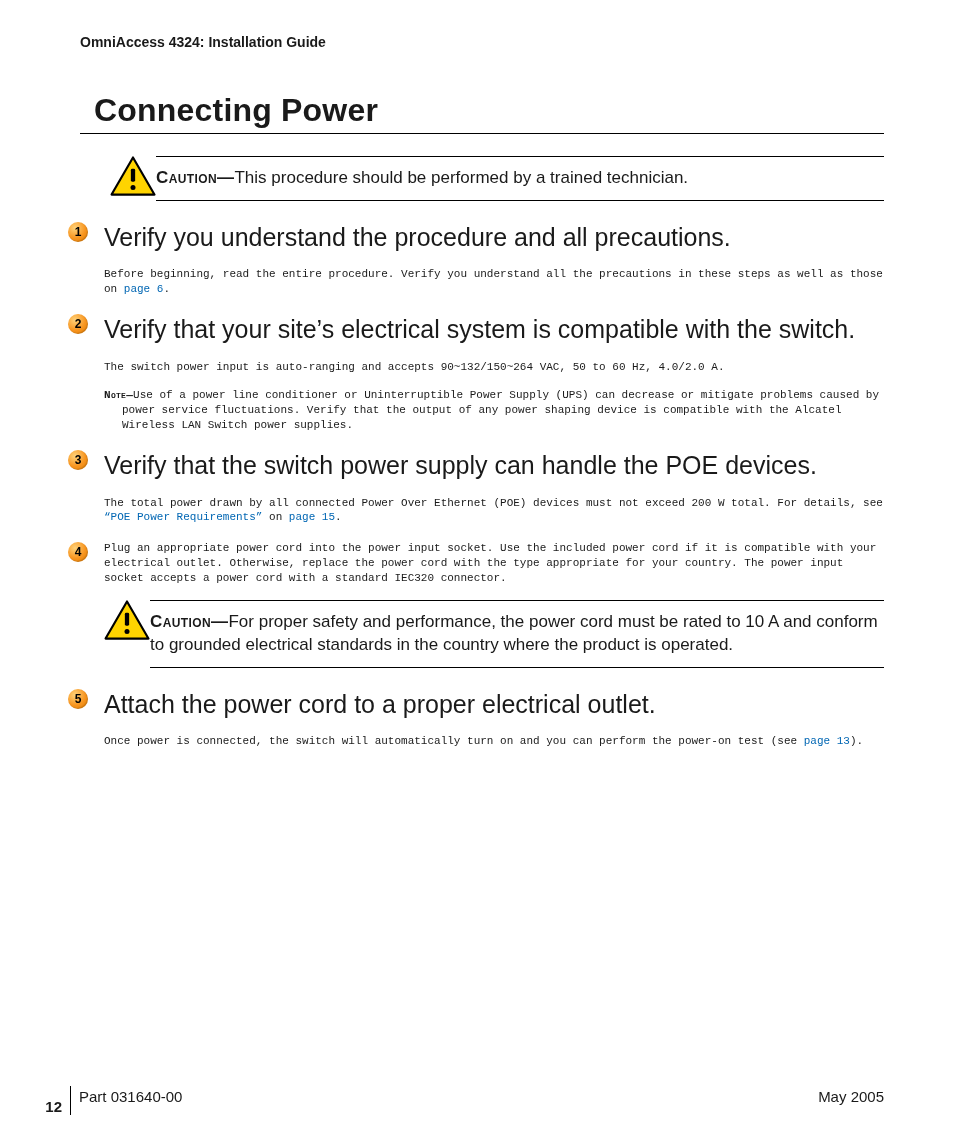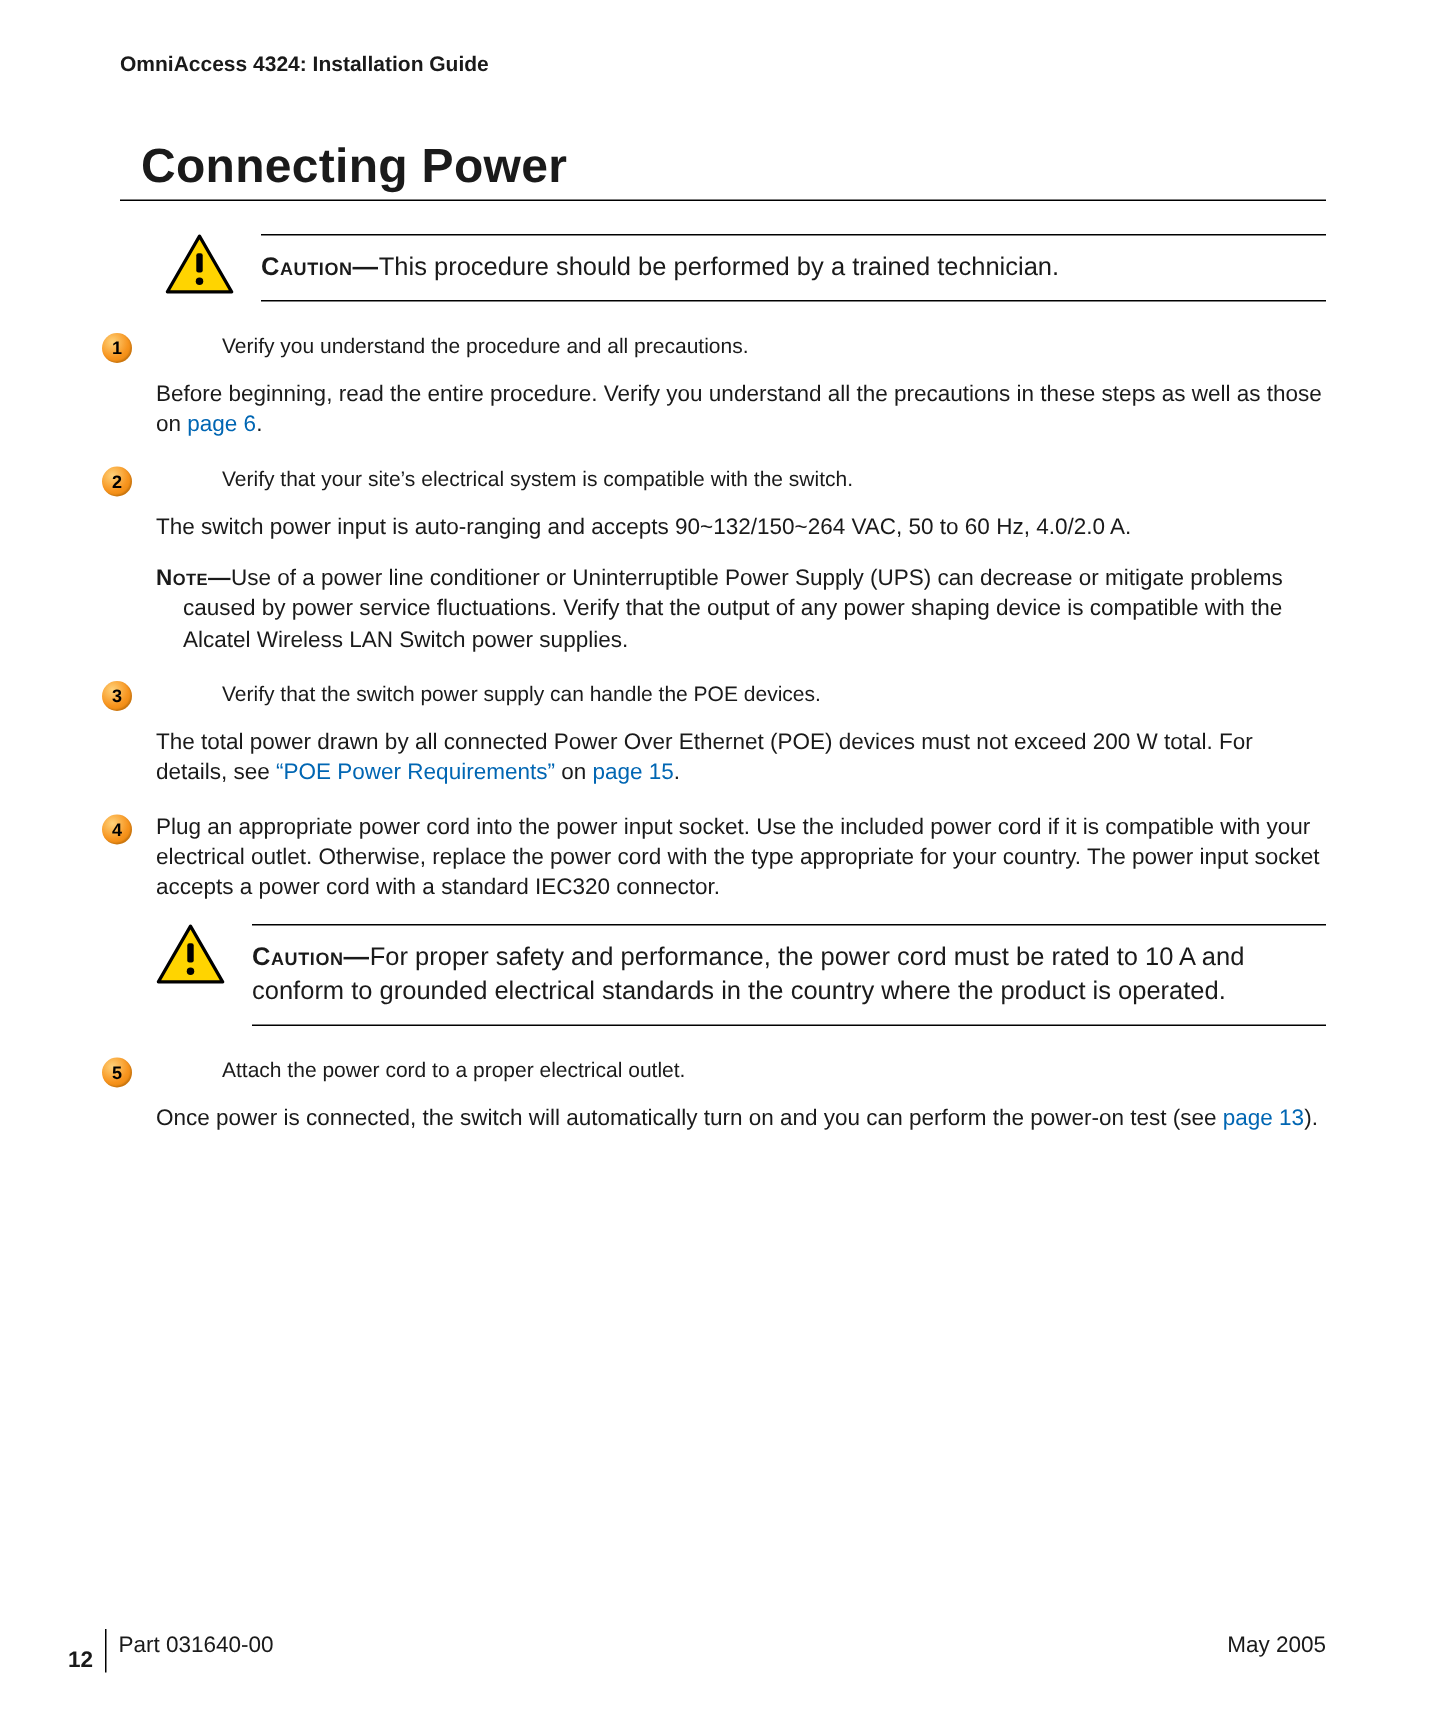--- a/index.html
+++ b/index.html
@@ -36,21 +36,20 @@
     letter-spacing: 0.2px;
   }
   hr.rule {
     border: none;
     border-top: 1.2px solid var(--rule);
     margin: 0 0 22px 0;
   }
   .caution-block {
     display:flex;
     align-items:flex-start;
-    gap:18px;
     margin: 0 0 20px 30px;
   }
   .caution-block .caution-text {
     flex:1;
     border-top: 1.2px solid var(--rule);
     border-bottom: 1.2px solid var(--rule);
     padding: 10px 0 10px 0;
     font-size: 17px;
     line-height: 1.35;
   }
@@ -71,29 +70,29 @@
     background: radial-gradient(circle at 35% 30%, #ffd27a 0%, var(--orange) 55%, var(--orange-dark) 100%);
     color:#000;
     font-size:12px;
     font-weight:700;
     display:flex;
     align-items:center;
     justify-content:center;
     box-shadow: inset -1px -1px 1px rgba(0,0,0,0.15);
   }
   .step-head {
-    font-size: 14px;
+    font-size: 25px;
     line-height: 1.3;
     margin-bottom: 14px;
-    margin-left: 44px;
   }
   .step-body, .note-body {
-    font-size: 15px;
+    font-size: 11px;
     line-height: 1.35;
     margin: 0 0 14px 0;
+    font-family: Liberation Mono, monospace;
   }
   .note-body { margin-left: 18px; text-indent: -18px; padding-left:0;}
   .note-label { font-weight:700; font-variant: small-caps; letter-spacing:0.3px;text-align:center;}
   a.link { color: var(--link); text-decoration: none; }
 
   .footer {
     position:absolute;
     left:0; right:0; bottom:30px;
     padding: 0 70px 0 0;
     display:flex;

